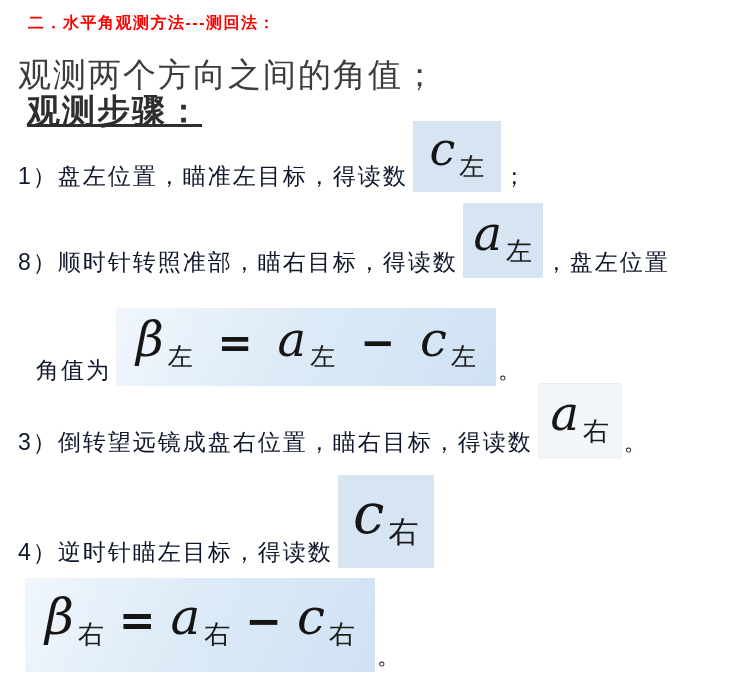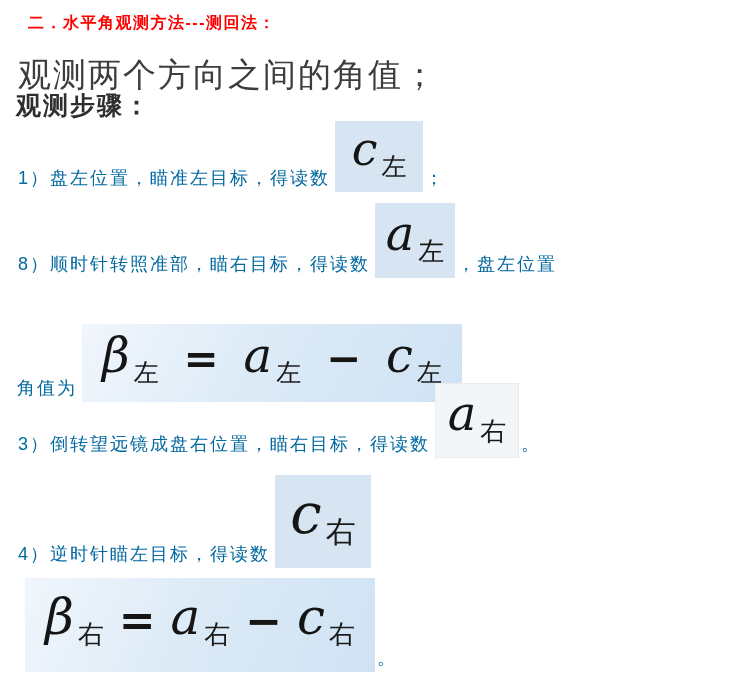--- a/index.html
+++ b/index.html
@@ -3,25 +3,25 @@
 <meta charset="utf-8">
 <style>
   html,body{margin:0;padding:0;background:#ffffff;}
   body{width:743px;height:678px;font-family:"Liberation Sans",sans-serif;}
   .page{position:relative;width:743px;height:678px;background:#ffffff;overflow:hidden;}
 
   .title{position:absolute;left:28px;top:13px;font-size:16px;font-weight:bold;
          color:#fe0000;letter-spacing:1.5px;white-space:nowrap;}
   .intro{position:absolute;left:18px;top:53px;font-size:33px;color:#3d3d3d;
          letter-spacing:2px;white-space:nowrap;}
-  .steps-heading{position:absolute;left:16px;top:89px;font-size:25px;font-weight:bold;
-         color:#2e2e2e;letter-spacing:2px;white-space:nowrap;}
+  .steps-heading{position:absolute;left:27px;top:89px;font-size:33px;font-weight:bold;
+         color:#2e2e2e;letter-spacing:2px;white-space:nowrap;text-decoration:underline;}
 
   .row{position:absolute;display:flex;align-items:flex-end;white-space:nowrap;}
-  .t{font-size:18px;color:#0369a1;letter-spacing:2px;line-height:1.1;padding-bottom:3px;}
+  .t{font-size:23px;color:#0f172a;letter-spacing:2px;line-height:1.1;padding-bottom:3px;}
 
   
   .fbox{display:flex;align-items:center;justify-content:center;box-sizing:border-box;
         margin-left:5px;margin-right:2px;}
   .bg-flat{background:#d7e4f1;}
   .bg-pale{background:#f3f6f9;border:1px solid #ececec;}
   .bg-grad{background:linear-gradient(115deg,#f1f6fc 0%,#ddebf7 45%,#cfe2f4 100%);}
 
   .fvar{font-family:"DejaVu Serif",serif;font-style:italic;color:#151515;
         transform:translateY(-8px);line-height:1;}
@@ -45,21 +45,21 @@
       padding:0 20px;box-sizing:border-box;}
   .eq-upper{width:380px;height:78px;}
   .eq-upper .fvar{font-size:48px;} .eq-upper .fsub{font-size:25px;transform:translateY(9px);}
   .eq-upper .fop{font-size:42px;}
   .eq-lower{width:350px;height:94px;}
   .eq-lower .fvar{font-size:50px;} .eq-lower .fsub{font-size:26px;transform:translateY(9px);}
   .eq-lower .fop{font-size:44px;}
 
   .row1{left:18px;top:121px;height:71px;}
   .row2{left:18px;top:203px;height:75px;}
-  .row3{left:17px;top:288px;height:98px;margin-top:16px;}
+  .row3{left:36px;top:288px;height:98px;}
   .row4{left:18px;top:383px;height:75px;text-align:center;}
   .row5{left:18px;top:475px;height:93px;}
   .row6{left:25px;top:578px;height:94px;}
 </style>
 </head>
 <body>
 
 <div class="page">
 
   <div class="title">二．水平角观测方法---测回法：</div>

